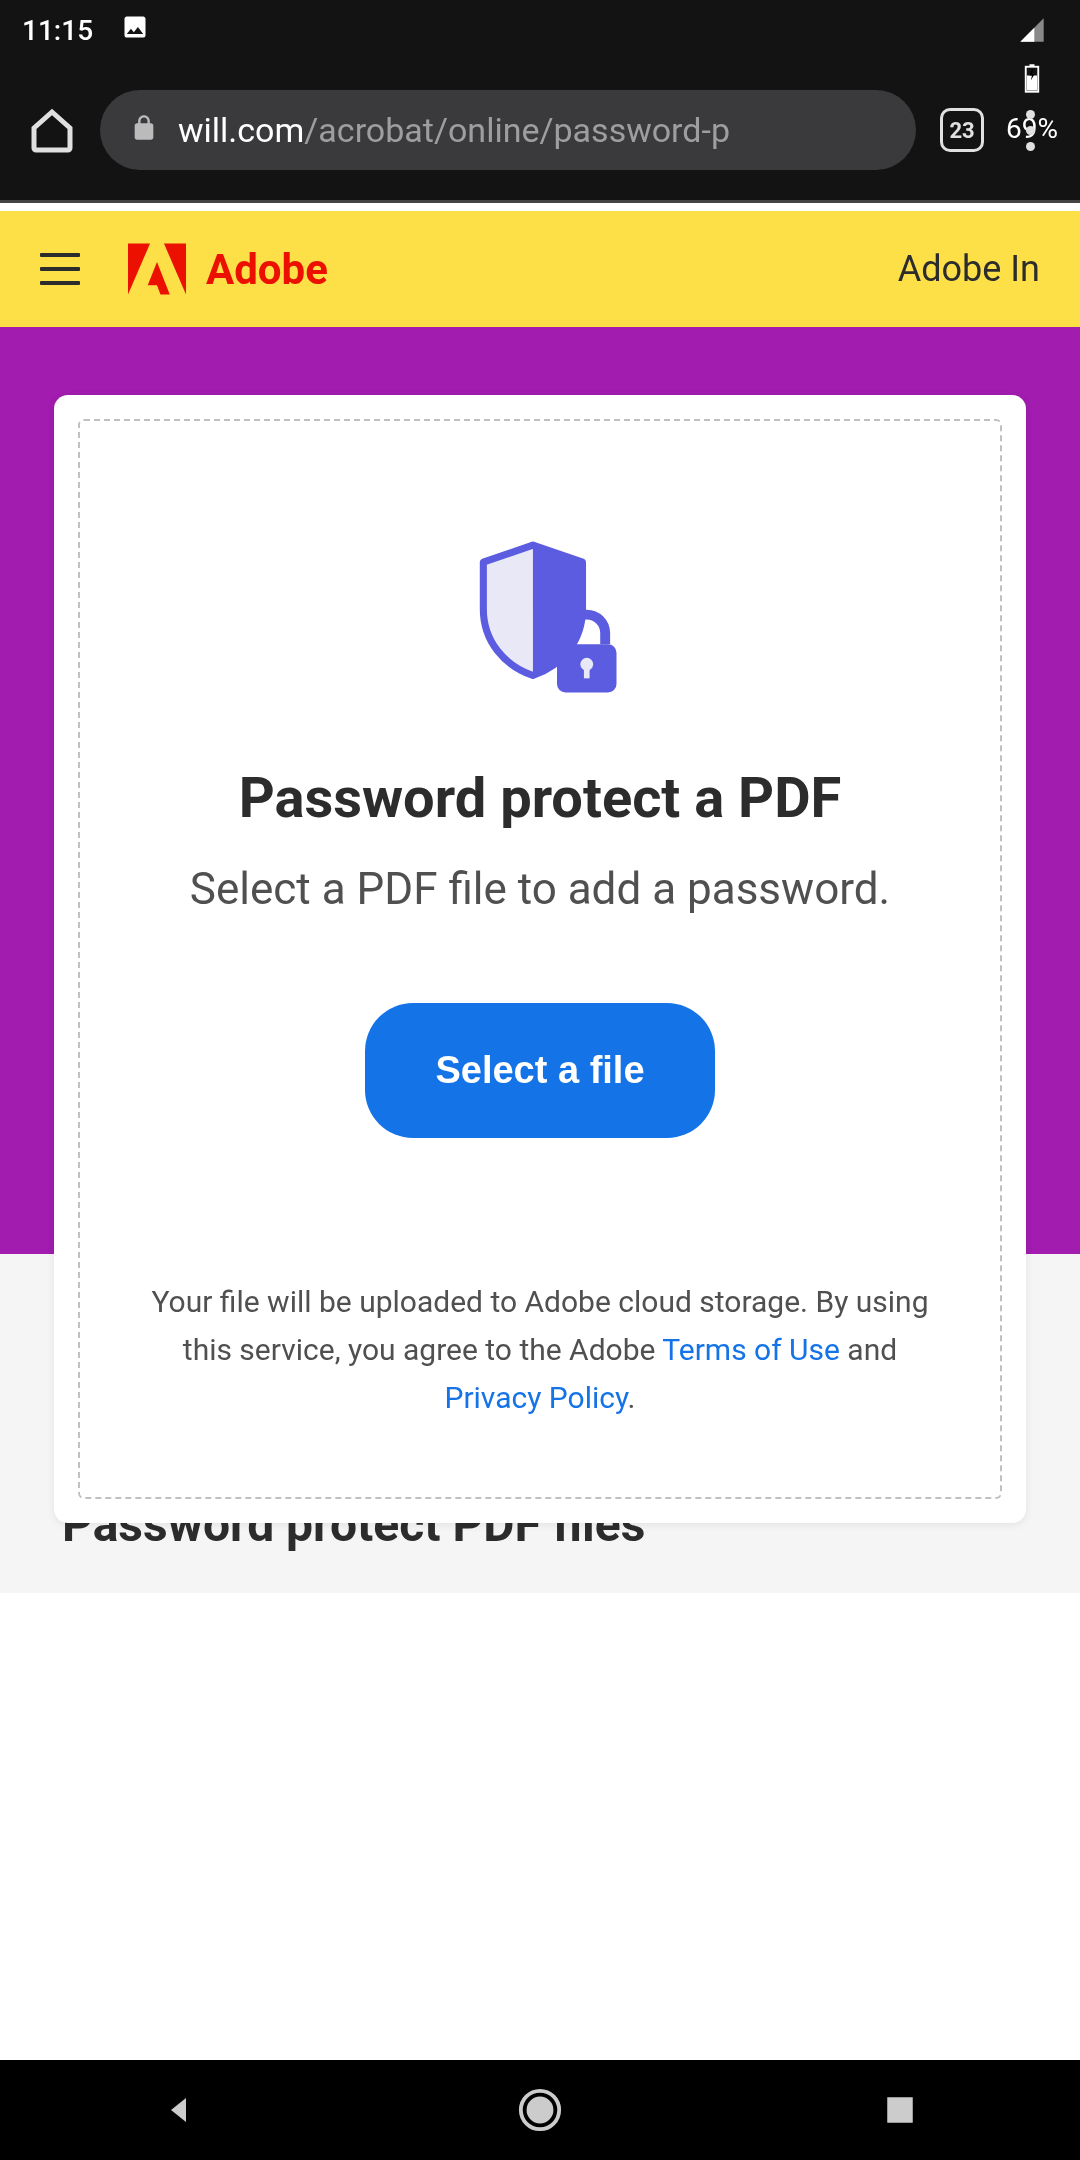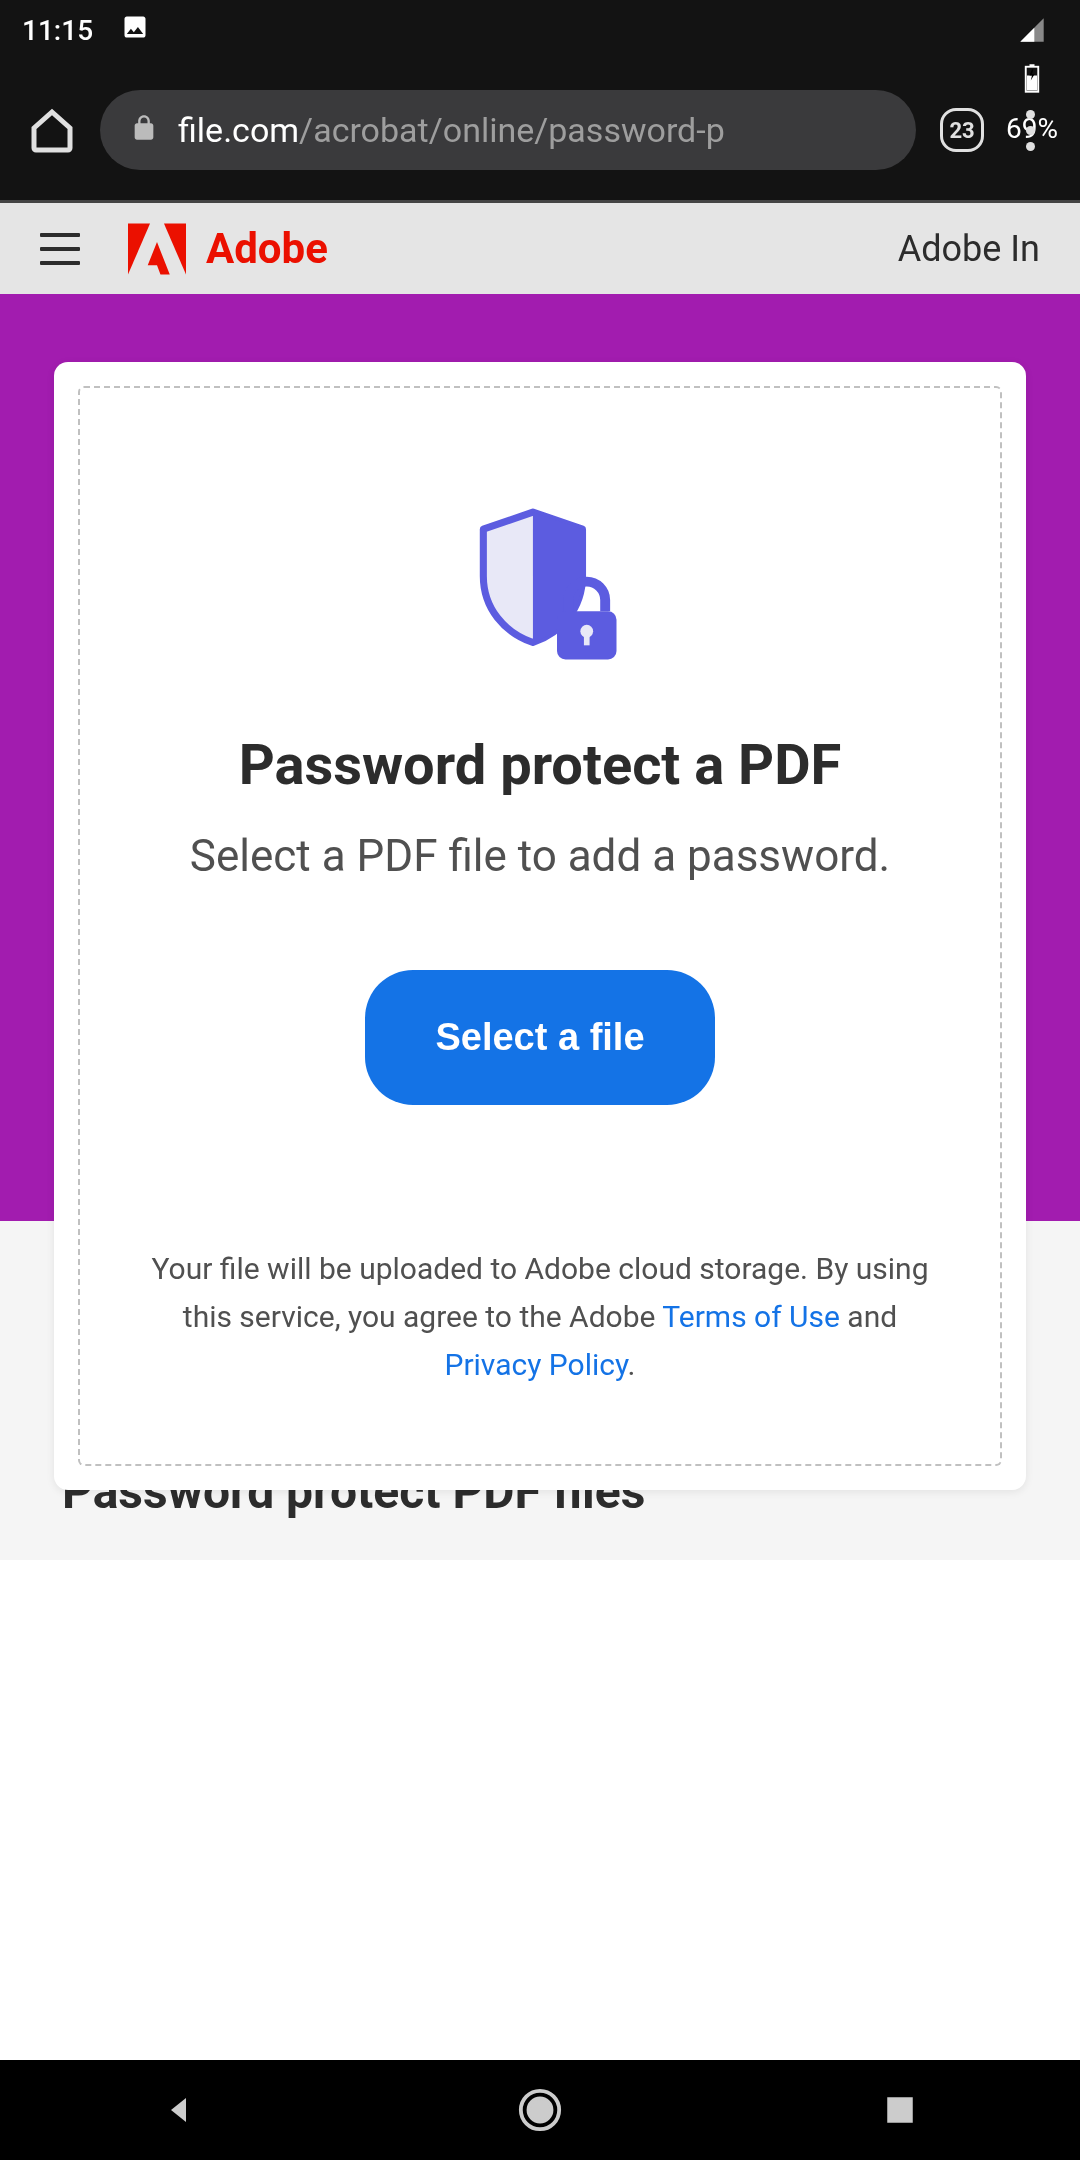--- a/index.html
+++ b/index.html
@@ -39,39 +39,40 @@
       font-size: 34px;
       overflow: hidden;
       white-space: nowrap;
     }
     .url-domain { color: #ffffff; }
     .url-path { color: #9e9e9e; }
     .tab-count {
       width: 44px;
       height: 44px;
       border: 3px solid #e0e0e0;
-      border-radius: 16px;
+      border-radius: 10px;
       display: flex;
       align-items: center;
       justify-content: center;
       color: #e0e0e0;
       font-size: 22px;
       font-weight: 700;
     }
     .menu-dots { width: 44px; display: flex; flex-direction: column; align-items: center; gap: 7px; }
     .dot { width: 9px; height: 9px; background: #e0e0e0; border-radius: 50%; }
     .divider { height: 3px; background: #444; }
     
     .page-header {
-      height: 91px;
-      background: #e5e5e5;
+      height: 116px;
+      background: #fde047;
       display: flex;
       align-items: center;
       padding: 0 40px;
       gap: 48px;
+      margin-top: 8px;
     }
     .hamburger { width: 40px; display: flex; flex-direction: column; gap: 10px; }
     .hamburger-line { height: 4px; background: #2c2c2c; border-radius: 1px; }
     .adobe-logo { display: flex; align-items: center; gap: 20px; }
     .adobe-logo-text { color: #eb1000; font-size: 42px; font-weight: 700; }
     .sign-in { margin-left: auto; color: #2c2c2c; font-size: 36px; font-weight: 400; }
     
     .hero-section { background: #a21caf; padding: 68px 54px 0 54px; height: 945px; position: relative; }
     .card {
       background: white;
@@ -172,21 +173,21 @@
         <path d="M3 11l9-8 9 8v10a1 1 0 01-1 1h-16a1 1 0 01-1-1V11z"></path>
       </svg>
   </span>
   <div class="url-bar">
     <span>
       <svg width="28" height="28" viewBox="0 0 24 24" fill="#bbb">
           <path d="M18 8h-1V6c0-2.76-2.24-5-5-5S7 3.24 7 6v2H6c-1.1 0-2 .9-2 2v10c0 1.1.9 2 2 2h12c1.1 0 2-.9 2-2V10c0-1.1-.9-2-2-2zM9 6c0-1.66 1.34-3 3-3s3 1.34 3 3v2H9V6z"></path>
         </svg>
     </span>
     <span>
-      <span class="url-domain">file.com</span><span class="url-path">/acrobat/online/password-p</span>
+      <span class="url-domain">will.com</span><span class="url-path">/acrobat/online/password-p</span>
     </span>
   </div>
   <div class="tab-count">23</div>
   <div class="menu-dots">
     <div class="dot"></div>
       <div class="dot"></div>
       <div class="dot"></div>
   </div>
 </div>
 <div class="divider"></div>

